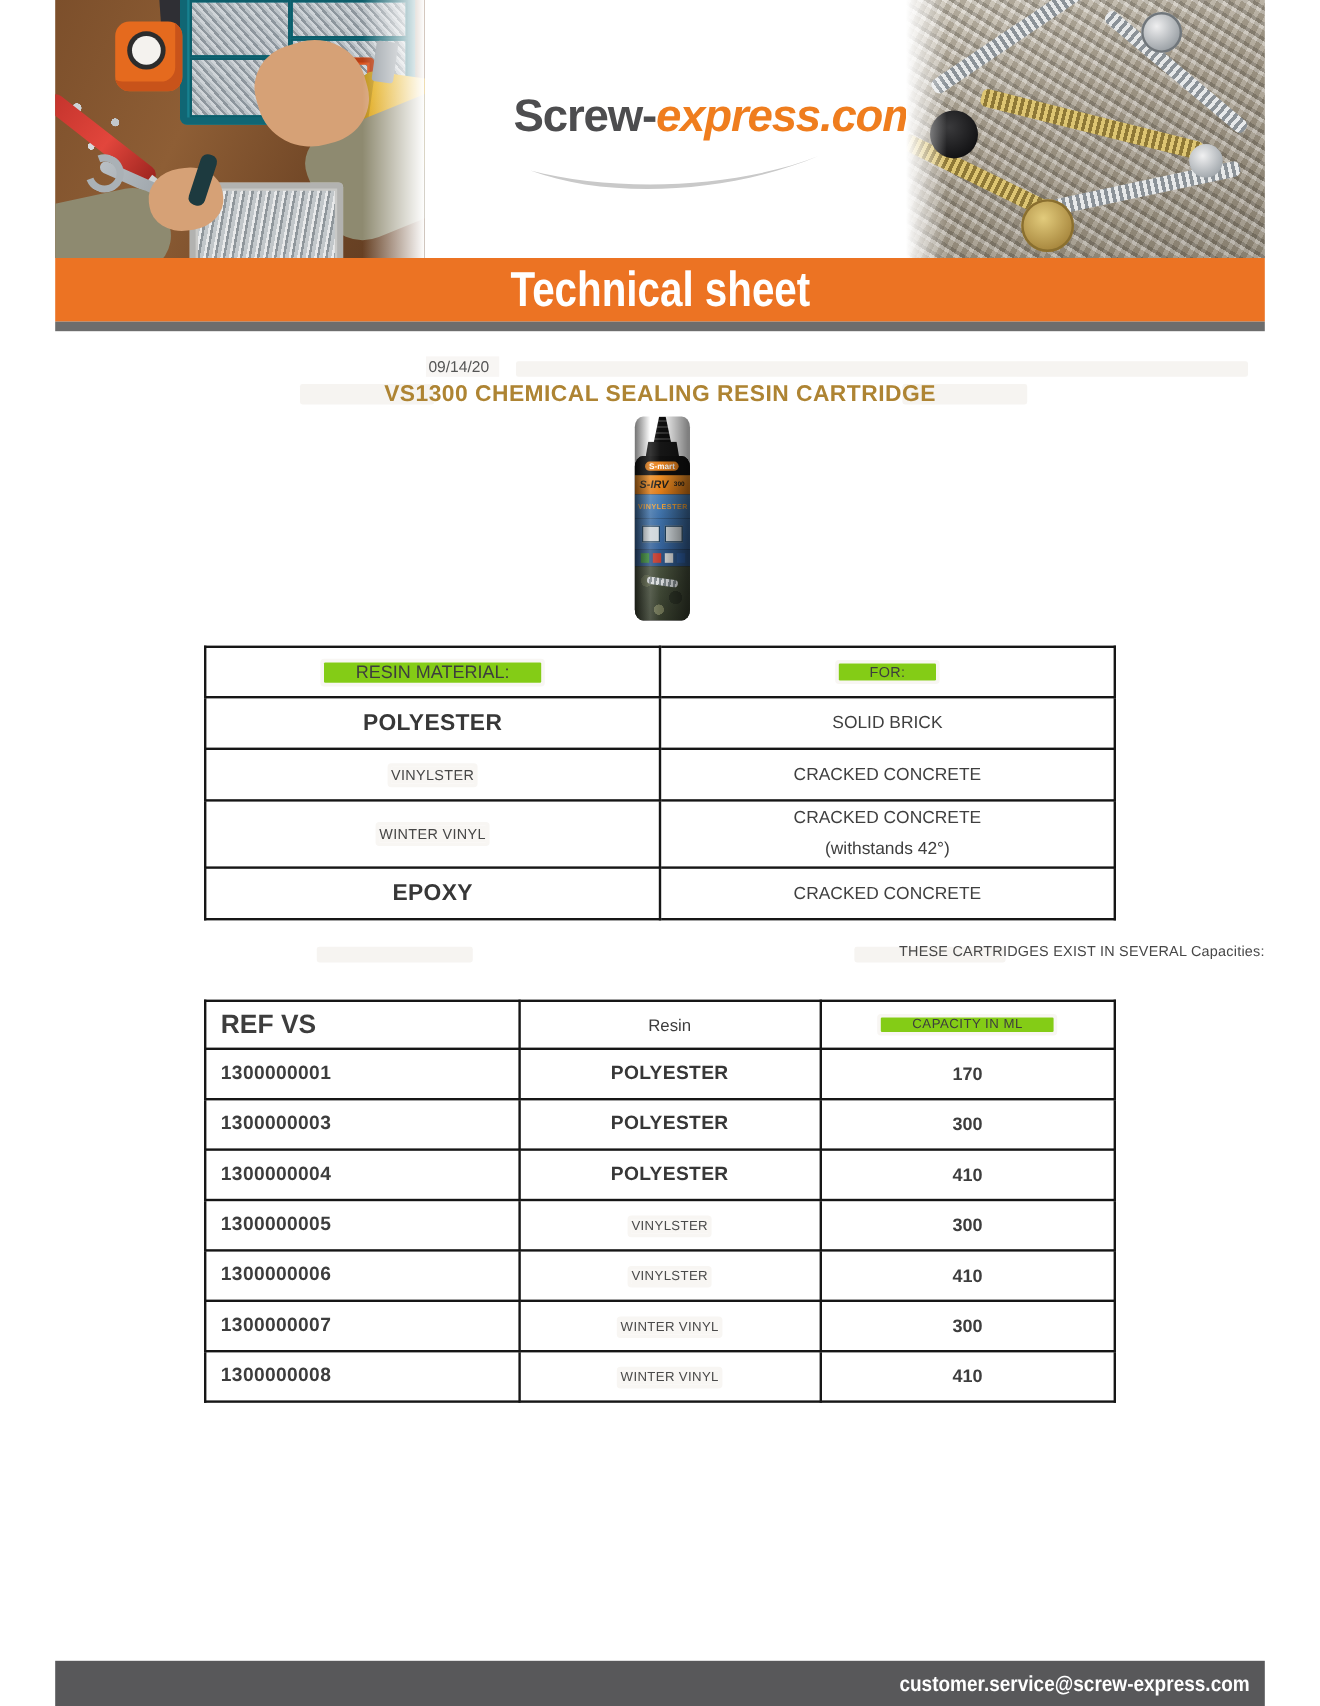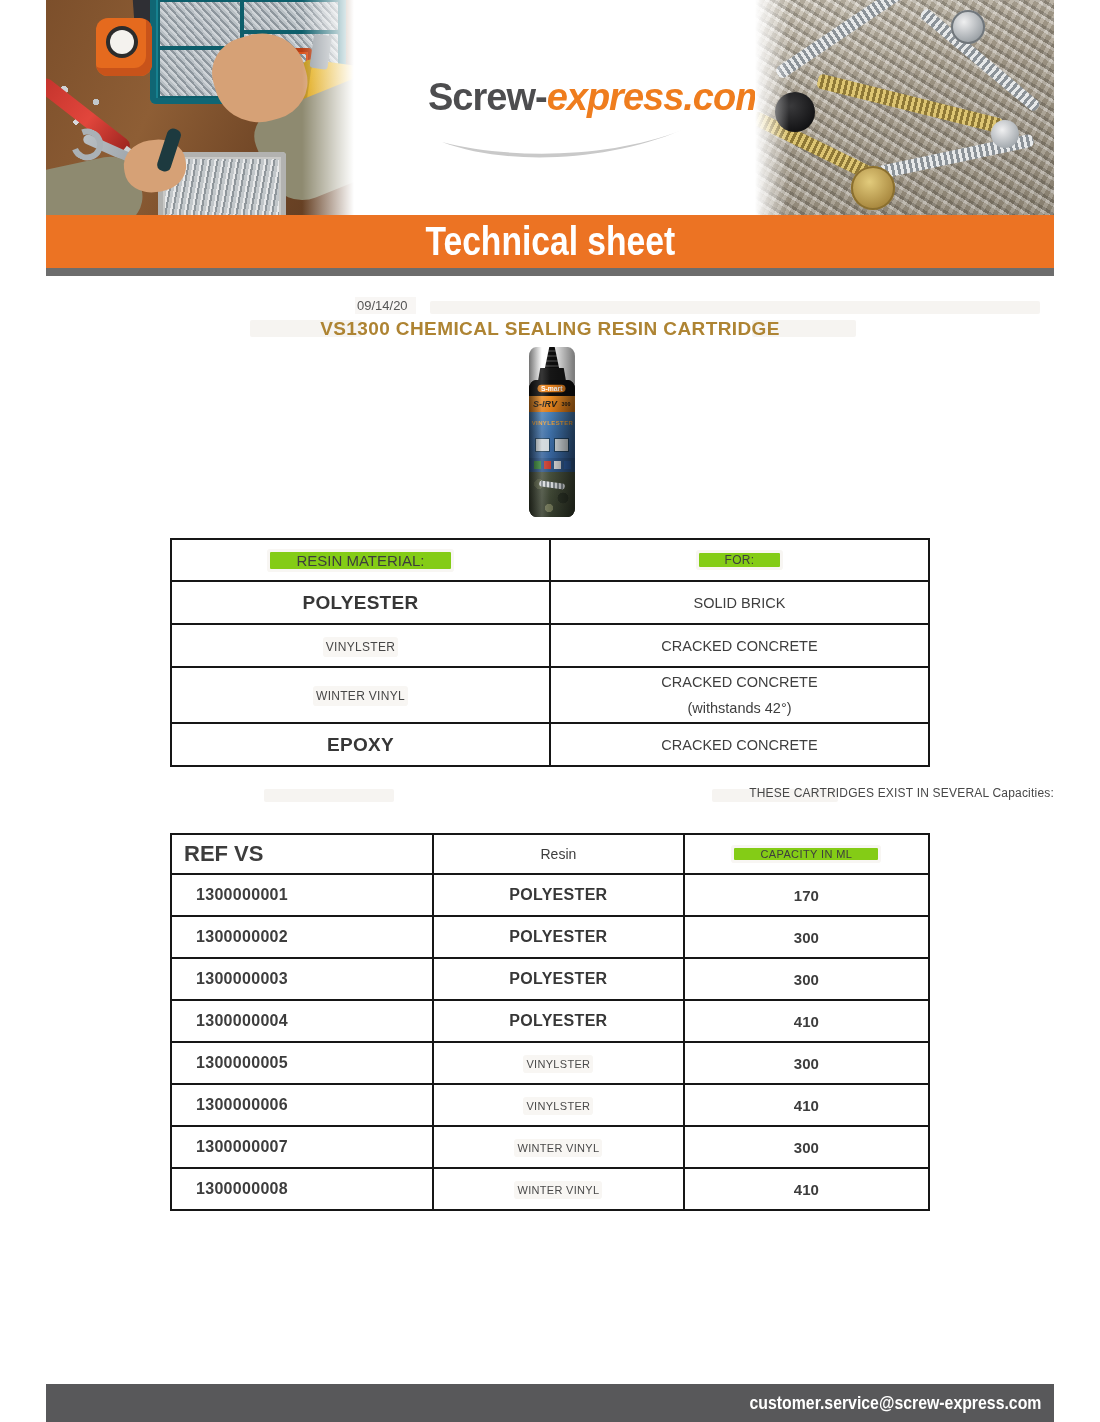--- a/index.html
+++ b/index.html
@@ -113,21 +113,21 @@
   .for-line{font-size:14.5px;color:#3f3f3f;line-height:26px;}
 
   .ghost{background:#f8f6f3;box-shadow:0 0 0 3px #f8f6f3;border-radius:1px;}
   .ghost-wide{background:#84cc16;box-shadow:0 0 0 3px #f8f6f3;padding:0 26px;border-radius:1px;}
 
   .cap-tbl th{height:36px;}
   .th-ref{width:255px;text-align:left;padding-left:12px;font-size:22px;font-weight:700;color:#333;}
   .th-resin{width:255px;font-weight:400;font-size:14px;color:#454545;}
   .th-cap{width:250px;font-weight:400;font-size:11px;letter-spacing:.4px;color:#4a4a4a;}
   .cap-tbl td{height:38px;}
-  .td-ref{text-align:left;padding-left:24px;font-size:16px;font-weight:700;letter-spacing:.3px;color:#323232;}
+  .td-ref{text-align:left;padding-left:12px;font-size:16px;font-weight:700;letter-spacing:.3px;color:#323232;}
   .td-resin{text-align:center;}
   .td-cap{text-align:center;font-size:15px;font-weight:700;color:#3a3a3a;}
   .resin-bold{font-size:16px;font-weight:700;letter-spacing:.3px;color:#373737;}
   .resin-small{font-size:11px;color:#4a4a4a;letter-spacing:.3px;}
 
   .note{position:absolute;left:46px;top:786px;width:1008px;text-align:right;font-size:12px;color:#474747;letter-spacing:.2px;}
 
   
   .footer{position:absolute;left:46px;top:1384px;width:1008px;height:38px;background:#58585A;display:flex;align-items:center;justify-content:flex-end;}
   .footer-email{color:#fff;font-size:18px;font-weight:700;transform:scaleX(.88);transform-origin:right center;padding-right:14px;white-space:nowrap;}
@@ -275,25 +275,20 @@
         <th class="th-cap"><span class="ghost-wide">CAPACITY IN ML</span></th>
       </tr>
     </thead>
     <tbody id="cap-tbody">
         <tr>
           <td class="td-ref">1300000001</td>
           <td class="td-resin"><span class="resin-bold">POLYESTER</span></td>
           <td class="td-cap">170</td>
         </tr>
         <tr>
-          <td class="td-ref">1300000002</td>
-          <td class="td-resin"><span class="resin-bold">POLYESTER</span></td>
-          <td class="td-cap">300</td>
-        </tr>
-        <tr>
           <td class="td-ref">1300000003</td>
           <td class="td-resin"><span class="resin-bold">POLYESTER</span></td>
           <td class="td-cap">300</td>
         </tr>
         <tr>
           <td class="td-ref">1300000004</td>
           <td class="td-resin"><span class="resin-bold">POLYESTER</span></td>
           <td class="td-cap">410</td>
         </tr>
         <tr>

